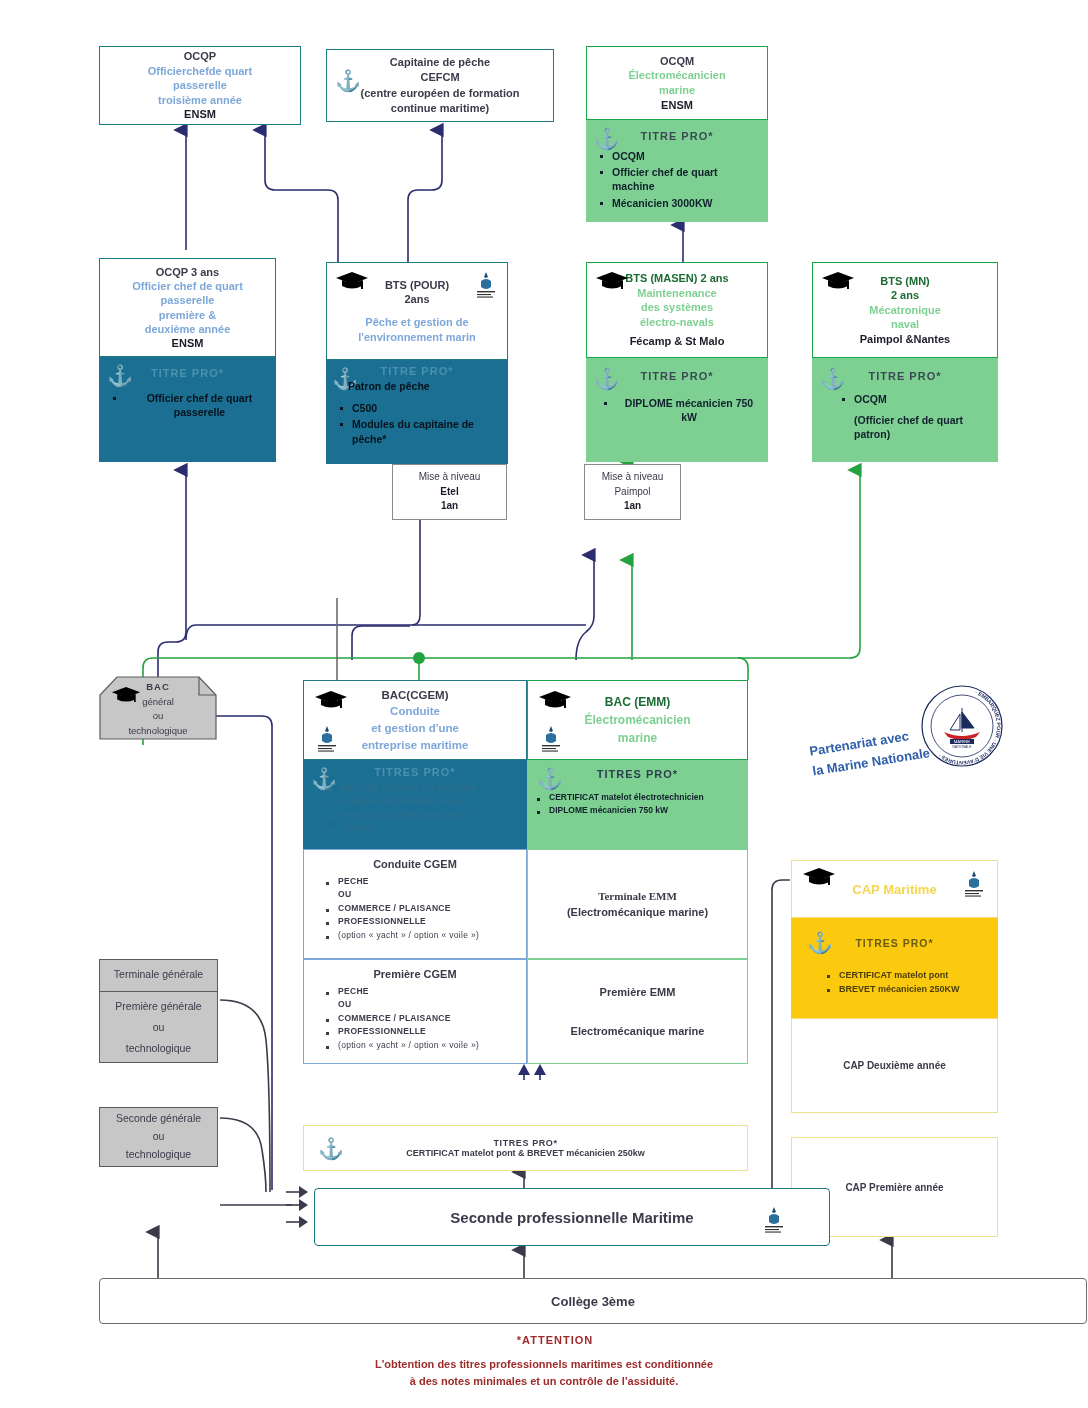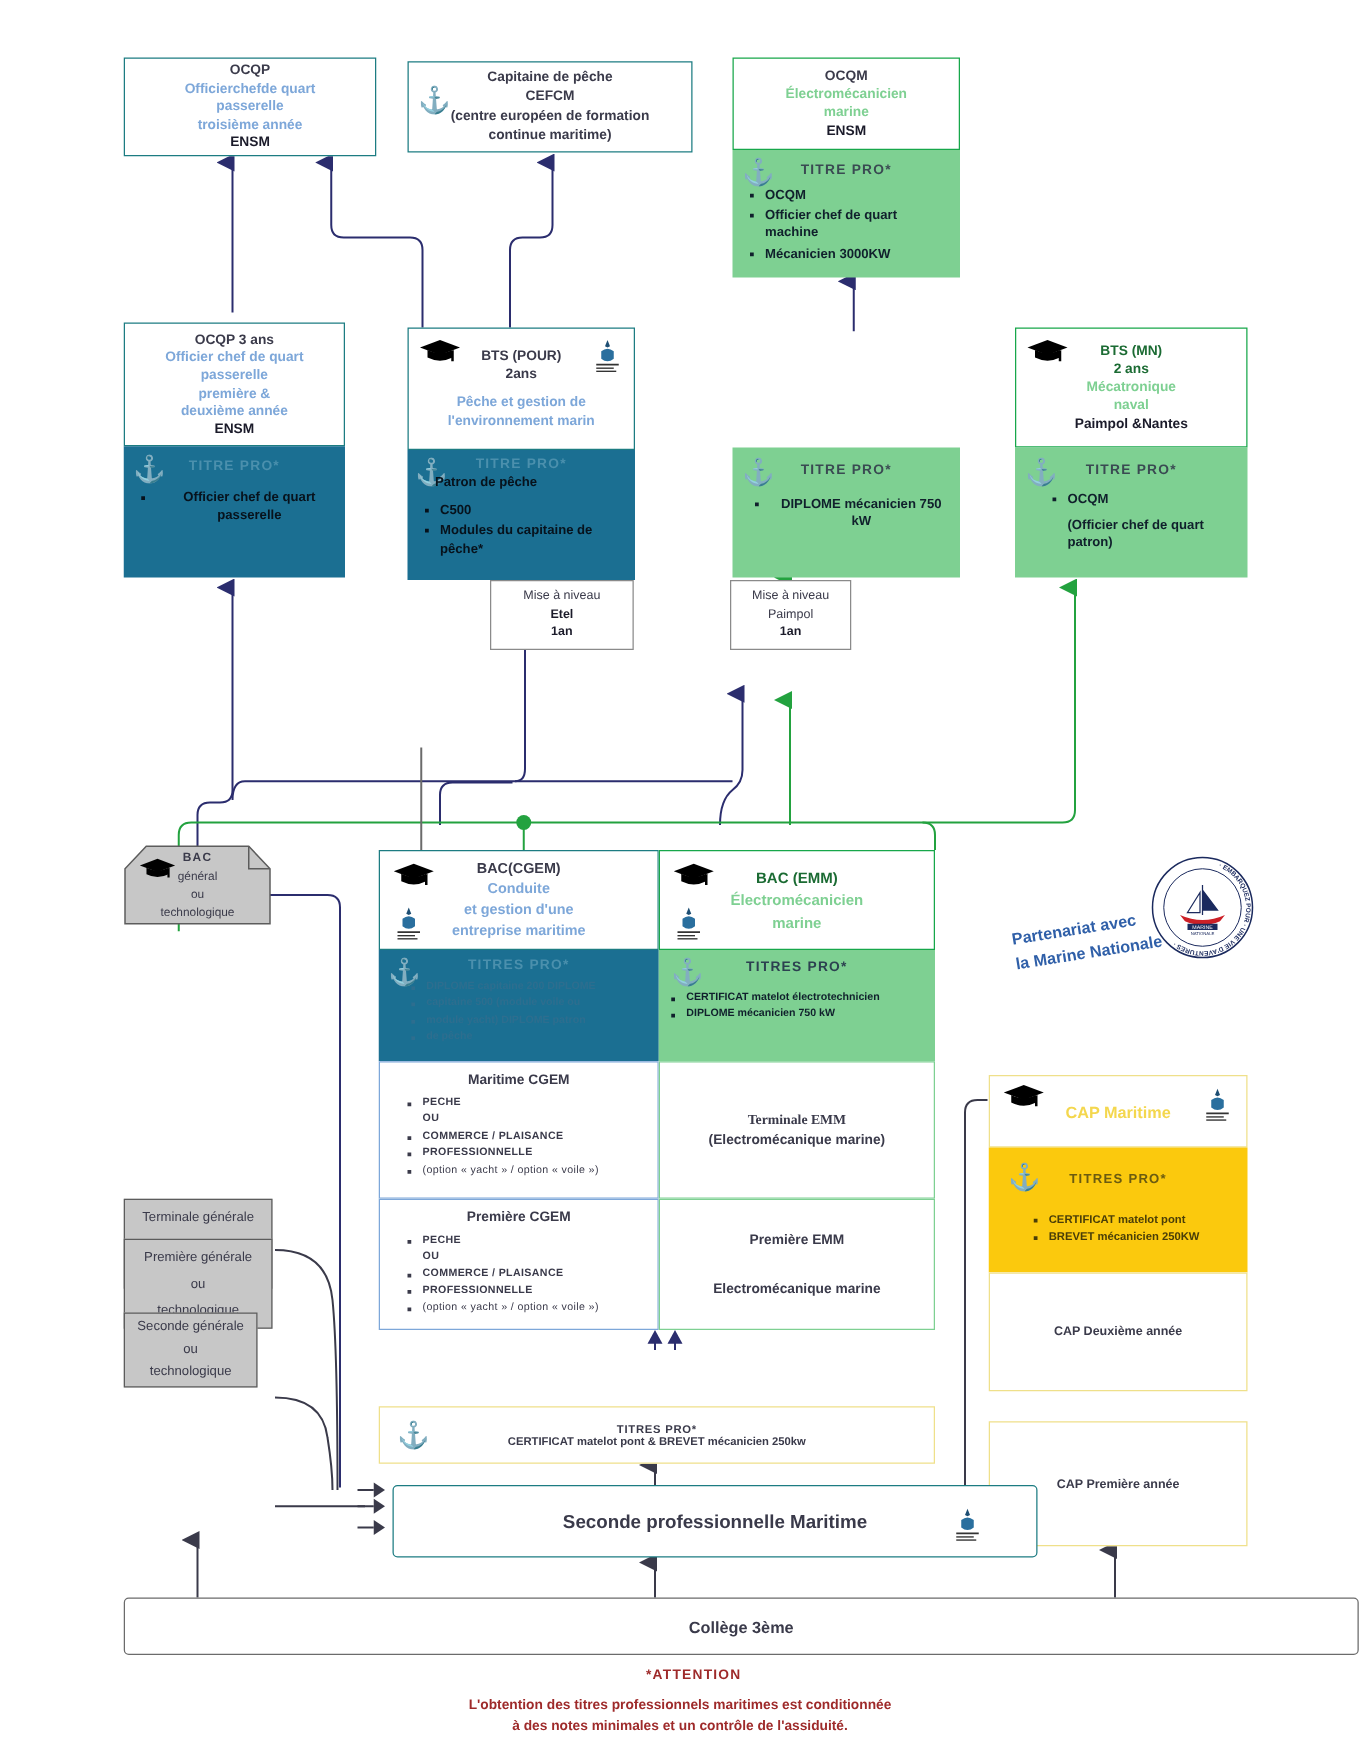--- a/index.html
+++ b/index.html
@@ -190,20 +190,33 @@
   <div class="pro" style="left:326px;top:360px;width:182px;height:104px;background:#1b6f92;font-size:10.5px;">
     <span class="anchor" style="left:6px;top:8px;">⚓</span>
     <div class="pro-title" style="padding-top:5px;color:#4b90ad;font-size:11px;">TITRE PRO*</div>
     <ul class="bl" style="margin-top:2px;color:#07121c;font-weight:bold;">
       <li class="nobul" style="margin-left:-4px;">Patron de pêche</li>
       <li style="margin-top:8px;">C500</li>
       <li>Modules du capitaine de pêche*</li>
     </ul>
   </div>
 
+  <div class="box hdr" style="left:586px;top:262px;width:182px;height:96px;border:1.6px solid #17a74a;font-size:11px;line-height:1.32;">
+    <svg class="cap-icon" style="left:8px;top:8px;" viewBox="0 0 34 20">
+      <path d="M1,7 L17,1 L33,7 L17,13 Z" fill="#000"></path>
+      <path d="M26,10 L26,18 L28,18 L28,9 Z" fill="#000"></path>
+      <path d="M7,9 L7,15 Q17,20 27,15 L27,9 Q17,14 7,9 Z" fill="#000"></path>
+    </svg>
+    <div class="t-title" style="color:#1b6b33;">BTS (MASEN) 2 ans</div>
+    <div class="t-sub-green">Maintenenance</div>
+    <div class="t-sub-green">des systèmes</div>
+    <div class="t-sub-green">électro-navals</div>
+    <div style="height:5px"></div>
+    <div class="t-black">Fécamp &amp; St Malo</div>
+  </div>
   <div class="pro" style="left:586px;top:358px;width:182px;height:104px;background:#7ed092;font-size:10.5px;">
     <span class="anchor" style="left:8px;top:10px;">⚓</span>
     <div class="pro-title" style="padding-top:12px;color:#3a4a52;font-size:11px;">TITRE PRO*</div>
     <ul class="bl" style="margin-top:14px;color:#10202c;font-weight:bold;text-align:center;padding-left:30px;">
       <li>DIPLOME mécanicien 750 kW</li>
     </ul>
   </div>
 
   <div class="box hdr" style="left:812px;top:262px;width:186px;height:96px;border:1.6px solid #17a74a;font-size:11px;line-height:1.32;">
     <svg class="cap-icon" style="left:8px;top:8px;" viewBox="0 0 34 20">
@@ -279,21 +292,21 @@
     <div class="pro-title" style="padding-top:6px;color:#4b90ad;font-size:11px;">TITRES PRO*</div>
     <ul class="bl" style="margin-top:5px;color:#2d6e8f;font-weight:bold;padding-left:38px;">
       <li>DIPLOME capitaine 200 DIPLOME</li>
       <li>capitaine 500 (module voile ou</li>
       <li>module yacht) DIPLOME patron</li>
       <li>de pêche</li>
     </ul>
   </div>
 
   <div class="box" style="left:303px;top:849px;width:224px;height:110px;border:1px solid #7da7d9;background:#fff;font-size:8.5px;color:#3a3a4a;">
-    <div style="text-align:center;font-weight:bold;font-size:11px;padding-top:8px;color:#3a3a4a;">Maritime CGEM</div>
+    <div style="text-align:center;font-weight:bold;font-size:11px;padding-top:8px;color:#3a3a4a;">Conduite CGEM</div>
     <ul class="bl" style="margin-top:6px;padding-left:34px;font-weight:bold;letter-spacing:0.3px;">
       <li>PECHE</li>
       <li class="nobul">OU</li>
       <li>COMMERCE / PLAISANCE</li>
       <li>PROFESSIONNELLE</li>
       <li style="font-weight:normal;">(option « yacht » / option « voile »)</li>
     </ul>
   </div>
 
   <div class="box" style="left:303px;top:959px;width:224px;height:105px;border:1px solid #7da7d9;background:#fff;font-size:8.5px;color:#3a3a4a;">
@@ -376,21 +389,21 @@
   <div class="box grey" style="left:99px;top:959px;width:119px;height:72px;">
     <div>Terminale générale</div>
     <div>ou</div>
     <div>technologique</div>
   </div>
   <div class="box grey" style="left:99px;top:991px;width:119px;height:72px;">
     <div>Première générale</div>
     <div>ou</div>
     <div>technologique</div>
   </div>
-  <div class="box grey" style="left:99px;top:1050px;width:107px;height:60px;line-height:1.7;">
+  <div class="box grey" style="left:99px;top:1107px;width:119px;height:60px;line-height:1.7;">
     <div>Seconde générale</div>
     <div>ou</div>
     <div>technologique</div>
   </div>
 
   <div class="box hdr" style="left:303px;top:1125px;width:445px;height:46px;border:1px solid #efe08a;font-size:9px;color:#3a3a4a;">
     <span class="anchor" style="left:14px;top:12px;">⚓</span>
     <div style="font-weight:bold;letter-spacing:0.6px;">TITRES PRO*</div>
     <div style="font-weight:bold;">CERTIFICAT matelot pont &amp; BREVET mécanicien 250kw</div>
   </div>

